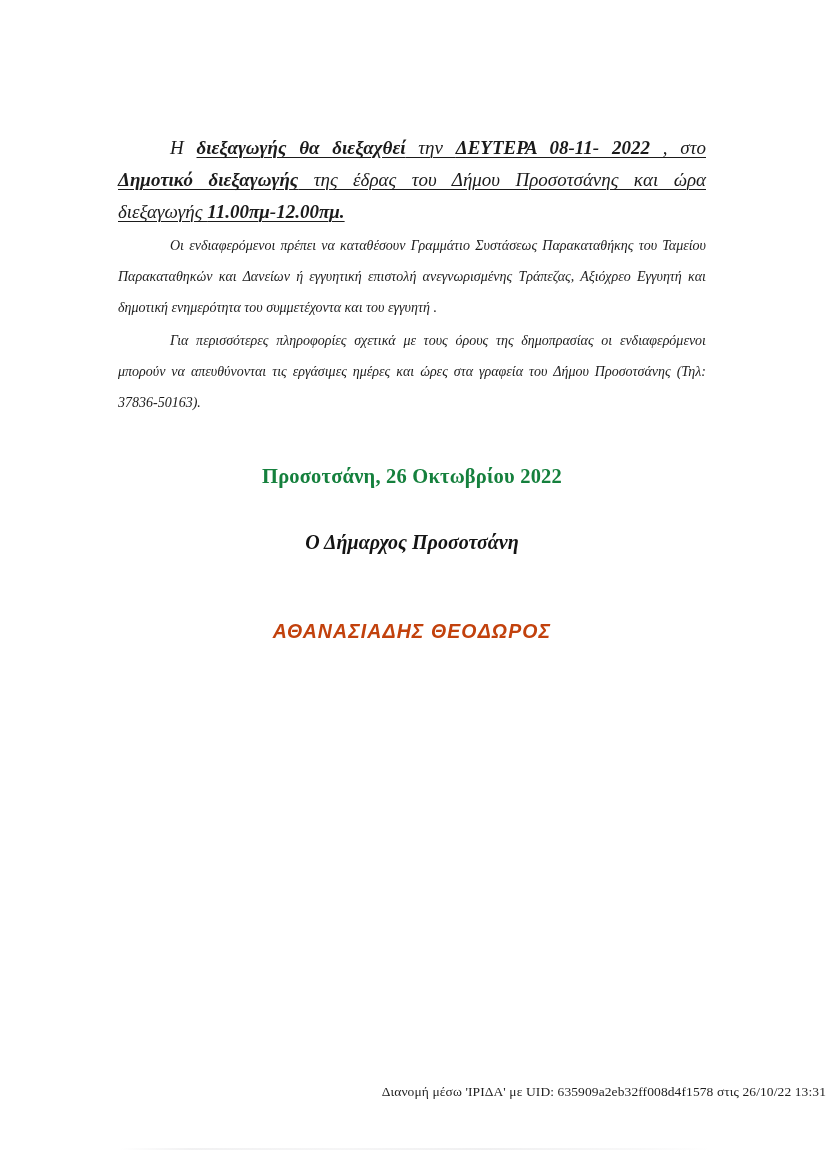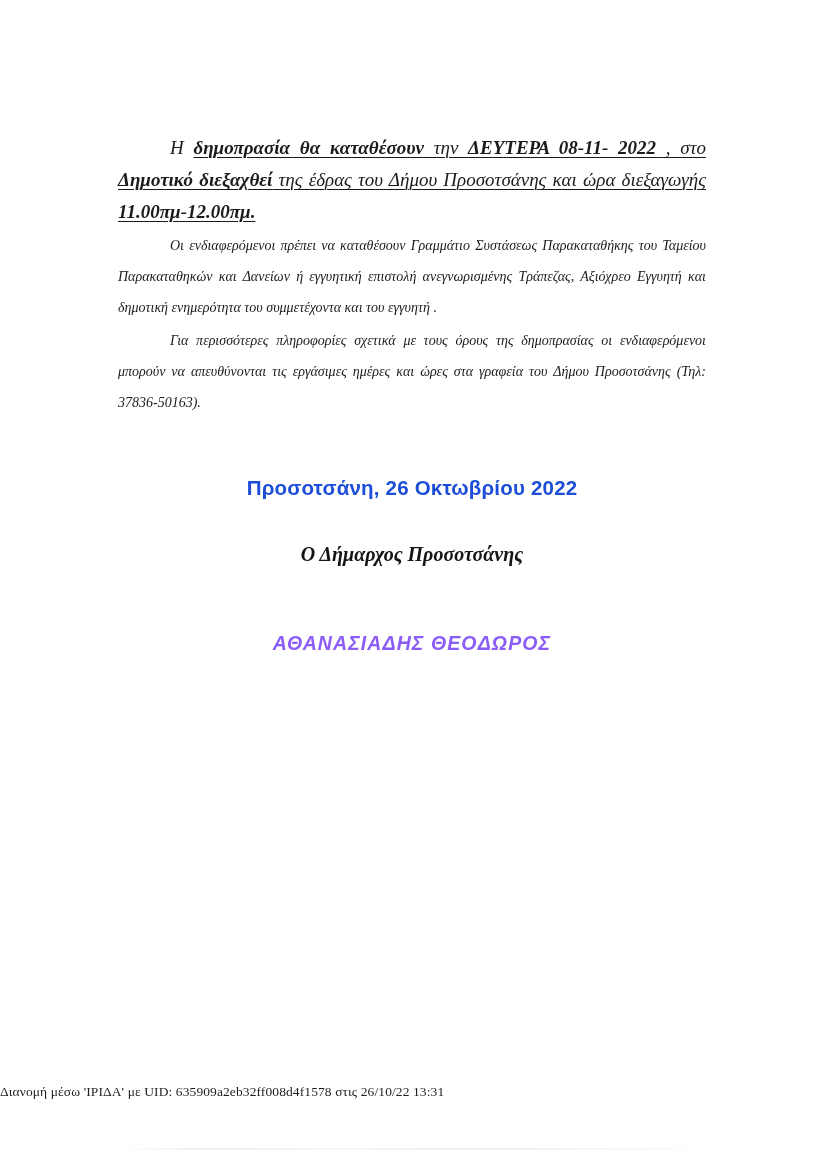--- a/index.html
+++ b/index.html
@@ -66,57 +66,57 @@
   
   .sig-block {
     position: absolute;
     left: 118px;
     top: 462px;
     width: 588px;
     text-align: center;
   }
 
   .sig-place-date {
-    font-family: Liberation Sans, sans-serif;
+    font-family: Liberation Serif, serif;
     font-weight: bold;
     font-style: normal;
     font-size: 20.5px;
     line-height: 28px;
     letter-spacing: 0.2px;
-    color: #1d4ed8;
-    margin: 12px;
+    color: #15803d;
+    margin: 0;
   }
 
   .sig-role {
     font-family: "Liberation Serif", "DejaVu Serif", serif;
     font-weight: bold;
     font-style: italic;
     font-size: 20px;
     line-height: 28px;
     color: #141414;
     margin: 38px 0 0 0;
   }
 
   .sig-name {
     font-family: "Liberation Sans", "DejaVu Sans", sans-serif;
     font-weight: bold;
     font-style: italic;
     font-size: 19.5px;
     letter-spacing: 1.1px;
-    color: #8b5cf6;
+    color: #c2410c;
     margin: 64px 0 2px 0;
   }
 
   
   .footer-stamp {
     position: absolute;
     left: 0;
     right: 0;
     top: 1083px;
-    text-align: left;
+    text-align: right;
     font-family: "Liberation Serif", "DejaVu Serif", serif;
     font-size: 13.5px;
     line-height: 17px;
     color: #1f1f1f;
     letter-spacing: 0.1px;
   }
 
   
   .scan-artifact {
     position: absolute;
@@ -136,32 +136,32 @@
   }
 </style>
 </head>
 <body>
 
 <div class="page">
 
   <div class="content">
 
     <p class="para para-auction">
-      <span class="lead">Η </span><span class="u b">δημοπρασία θα καταθέσουν</span><span class="u">  την </span><span class="u b">ΔΕΥΤΕΡΑ  08-11- 2022</span><span class="u"> , στο </span><span class="u b">Δημοτικό διεξαχθεί</span><span class="u"> της έδρας του Δήμου Προσοτσάνης και ώρα διεξαγωγής </span><span class="u b">11.00πμ-12.00πμ.</span>
+      <span class="lead">Η </span><span class="u b">διεξαγωγής θα διεξαχθεί</span><span class="u">  την </span><span class="u b">ΔΕΥΤΕΡΑ  08-11- 2022</span><span class="u"> , στο </span><span class="u b">Δημοτικό διεξαγωγής</span><span class="u"> της έδρας του Δήμου Προσοτσάνης και ώρα διεξαγωγής </span><span class="u b">11.00πμ-12.00πμ.</span>
     </p>
 
     <p class="para">Οι ενδιαφερόμενοι πρέπει να καταθέσουν Γραμμάτιο Συστάσεως Παρακαταθήκης του Ταμείου Παρακαταθηκών και Δανείων ή εγγυητική επιστολή ανεγνωρισμένης Τράπεζας, Αξιόχρεο Εγγυητή και  δημοτική ενημερότητα του συμμετέχοντα και του εγγυητή .</p>
 
     <p class="para">Για περισσότερες πληροφορίες σχετικά με τους όρους της δημοπρασίας οι ενδιαφερόμενοι μπορούν να απευθύνονται τις εργάσιμες ημέρες και ώρες στα γραφεία του Δήμου Προσοτσάνης  (Τηλ: 37836-50163).</p>
 
   </div>
 
   <div class="sig-block">
     <p class="sig-place-date">Προσοτσάνη, 26 Οκτωβρίου 2022</p>
-    <p class="sig-role">Ο Δήμαρχος  Προσοτσάνης</p>
+    <p class="sig-role">Ο Δήμαρχος  Προσοτσάνη</p>
     <p class="sig-name">ΑΘΑΝΑΣΙΑΔΗΣ ΘΕΟΔΩΡΟΣ</p>
   </div>
 
   <div class="footer-stamp">Διανομή μέσω 'ΙΡΙΔΑ' με UID: 635909a2eb32ff008d4f1578 στις 26/10/22 13:31</div>
 
   <div class="scan-artifact"></div>
 
 </div>
 
 </body></html>

